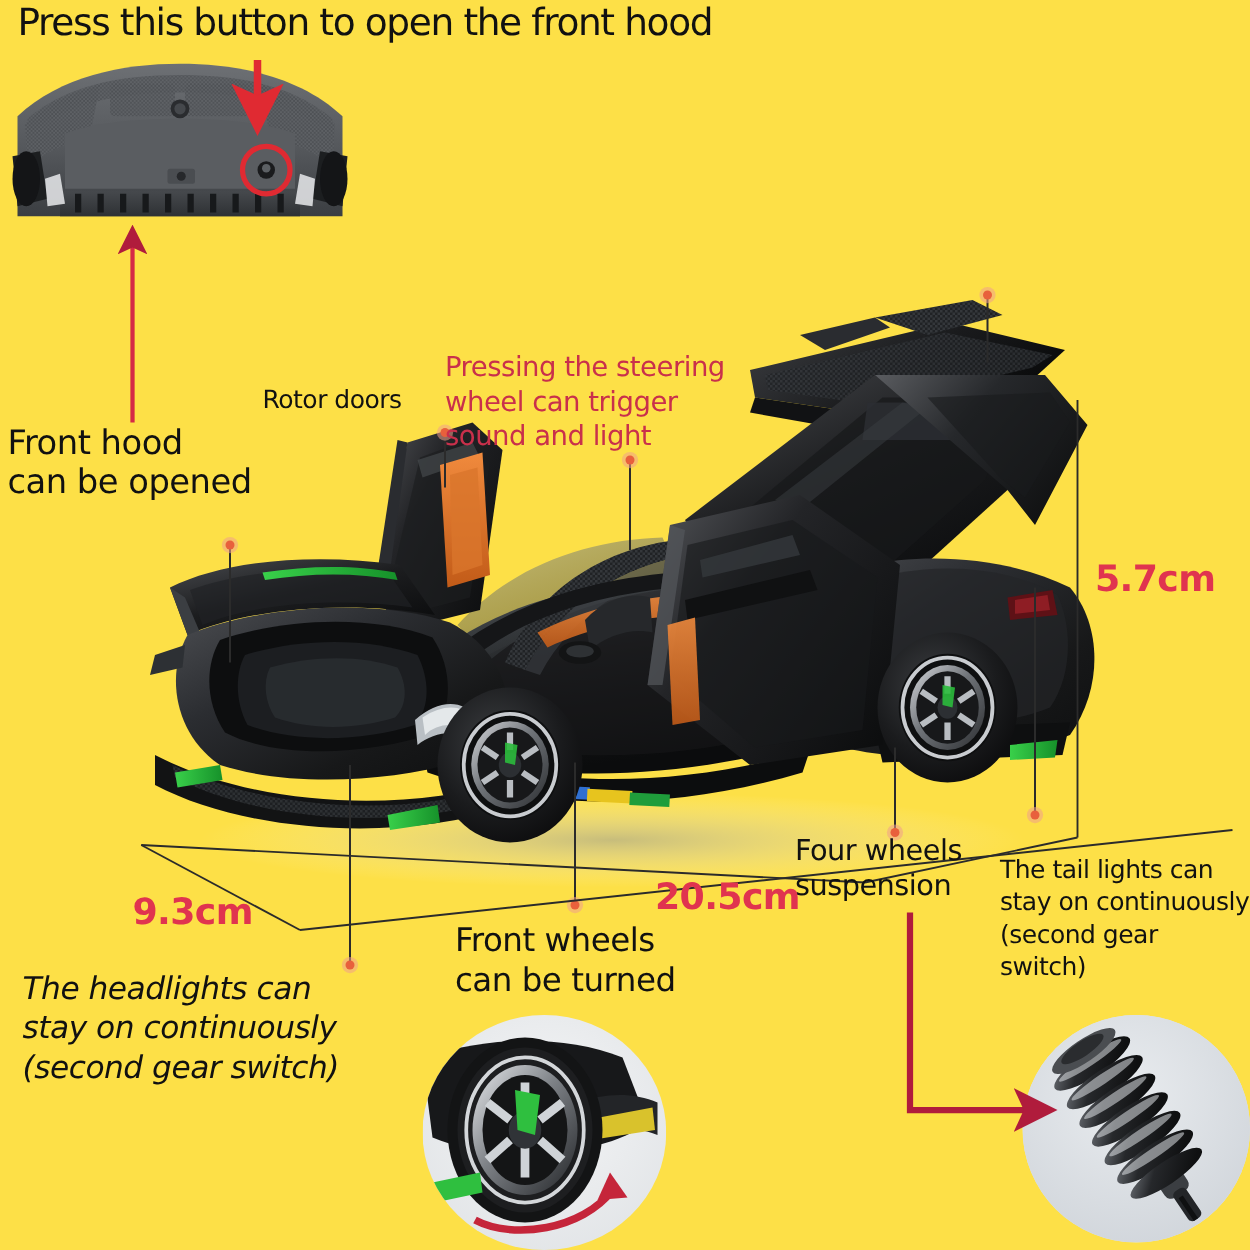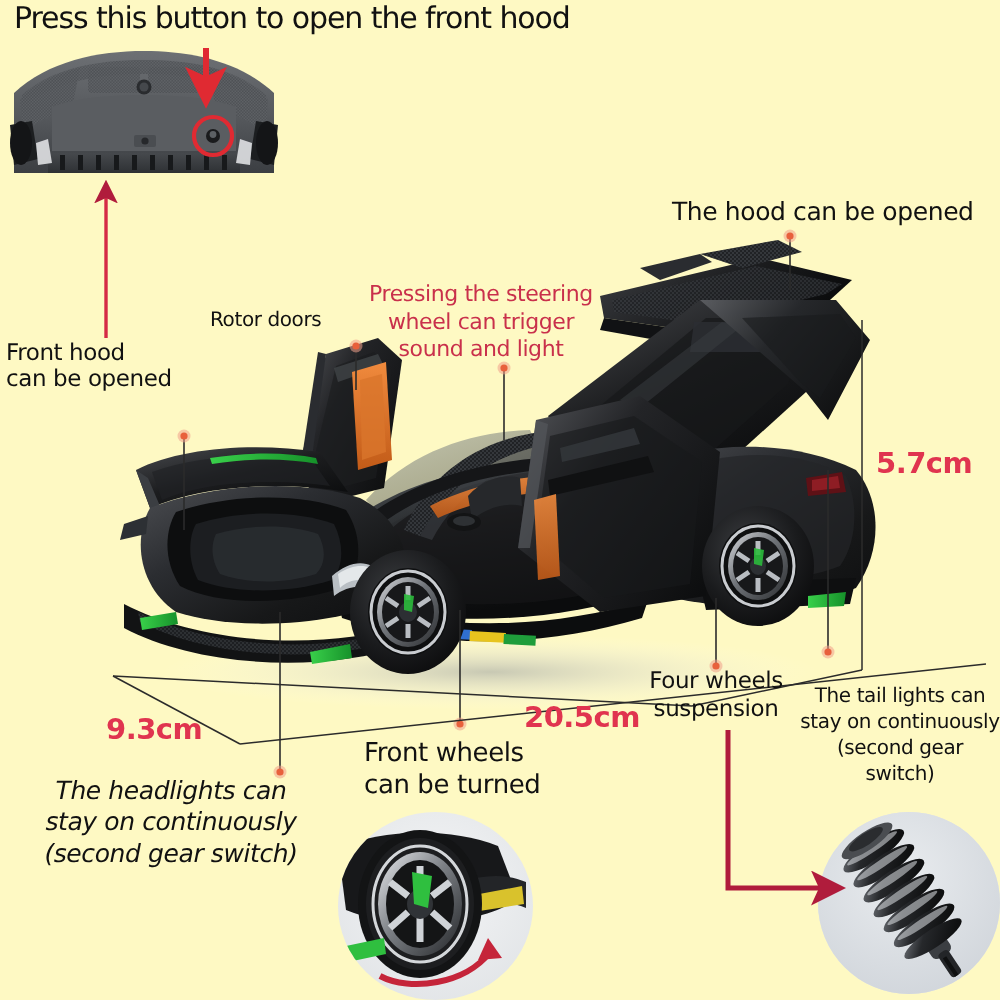--- a/index.html
+++ b/index.html
@@ -2,35 +2,35 @@
 <html><head>
 <meta charset="utf-8">
 <title>Diecast Car Feature Infographic</title>
 <style>
   html,body{margin:0;padding:0;background:#ffffff;}
   body{
     width:1000px;height:1000px;overflow:hidden;position:relative;
     font-family:"DejaVu Sans","Liberation Sans",sans-serif;
     -webkit-font-smoothing:antialiased;
   }
-  #stage{position:absolute;left:0;top:0;width:1000px;height:1000px;background:#fef9c3;}
+  #stage{position:absolute;left:0;top:0;width:1000px;height:1000px;background:#fde047;}
 
   
   .cap{
     position:absolute;
     font-family:"DejaVu Sans","Liberation Sans",sans-serif;
     color:#111;
     font-weight:500;
     line-height:1.13;
     white-space:pre-line;
     letter-spacing:-0.4px;
     text-rendering:geometricPrecision;
   }
   .cap.red{color:#c9304b;}
-  .cap.c{text-align:center;}
+  .cap.c{text-align:left;}
   .cap.l{text-align:left;}
 
   .dim{
     position:absolute;
     color:#e0344f;
     font-family:"DejaVu Sans","Liberation Sans",sans-serif;
     font-weight:600;
     letter-spacing:-0.5px;
   }
 
@@ -387,30 +387,29 @@
 
     <g stroke="#2b2b2b" stroke-width="1.5" fill="none">
       <path d="M862 320 L862 670"></path>
       <path d="M862 670 L692 706"></path>
       <path d="M692 706 L113 676"></path>
       <path d="M113 676 L240 744"></path>
       <path d="M240 744 L986 664"></path>
     </g>
   </svg>
 
-  <div class="cap l" style="left:6px;top:340px;font-size:23px;">Front hood
+  <div class="cap l" style="left:6px;top:340px;font-size:27px;">Front hood
 can be opened</div>
 
   <div class="cap l" style="left:210px;top:308px;font-size:20px;">Rotor doors</div>
 
   <div class="cap c red" style="left:356px;top:281px;width:250px;font-size:22px;line-height:1.25;">Pressing the steering
 wheel can trigger
 sound and light</div>
 
-  <div class="cap l" style="left:672px;top:198px;font-size:25px;">The hood can be opened</div>
 
   <div class="cap c" style="left:800px;top:682px;width:200px;font-size:20px;line-height:1.3;">The tail lights can
 stay on continuously
 (second gear switch)</div>
 
   <div class="cap l" style="left:364px;top:738px;font-size:26px;line-height:1.22;">Front wheels
 can be turned</div>
 
   <div class="cap c" style="left:636px;top:668px;width:160px;font-size:23px;line-height:1.2;">Four wheels
 suspension</div>

